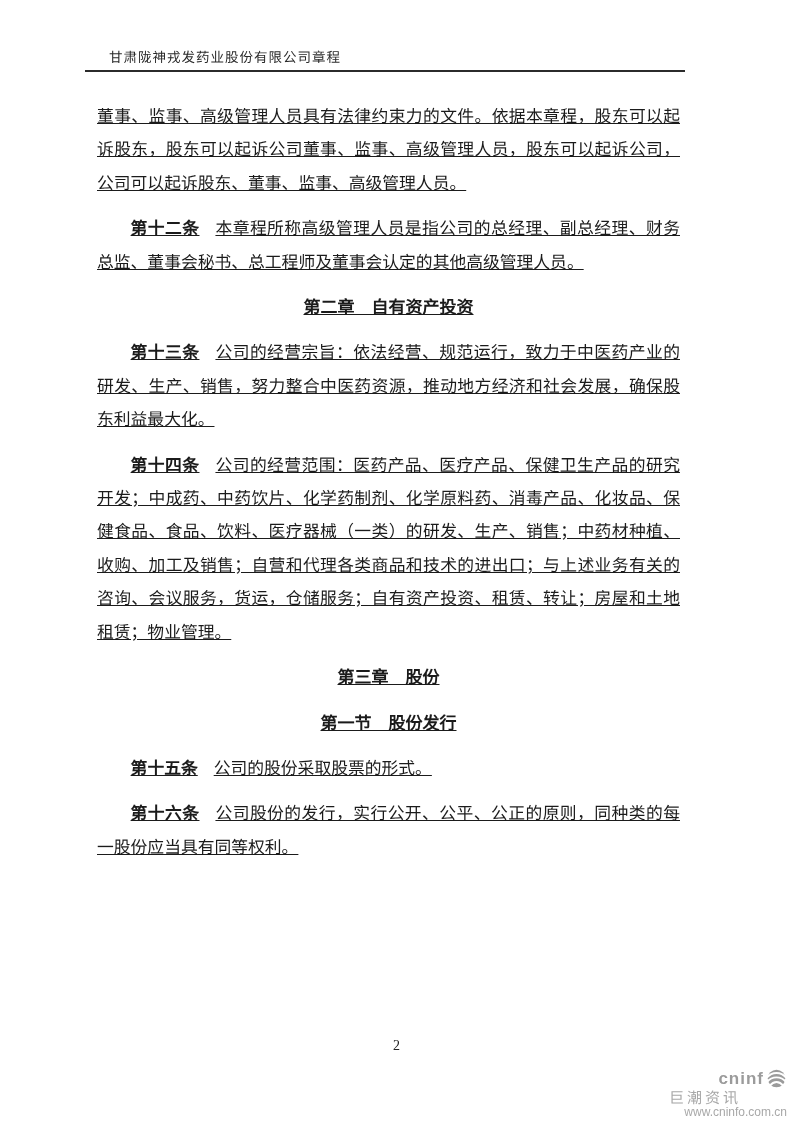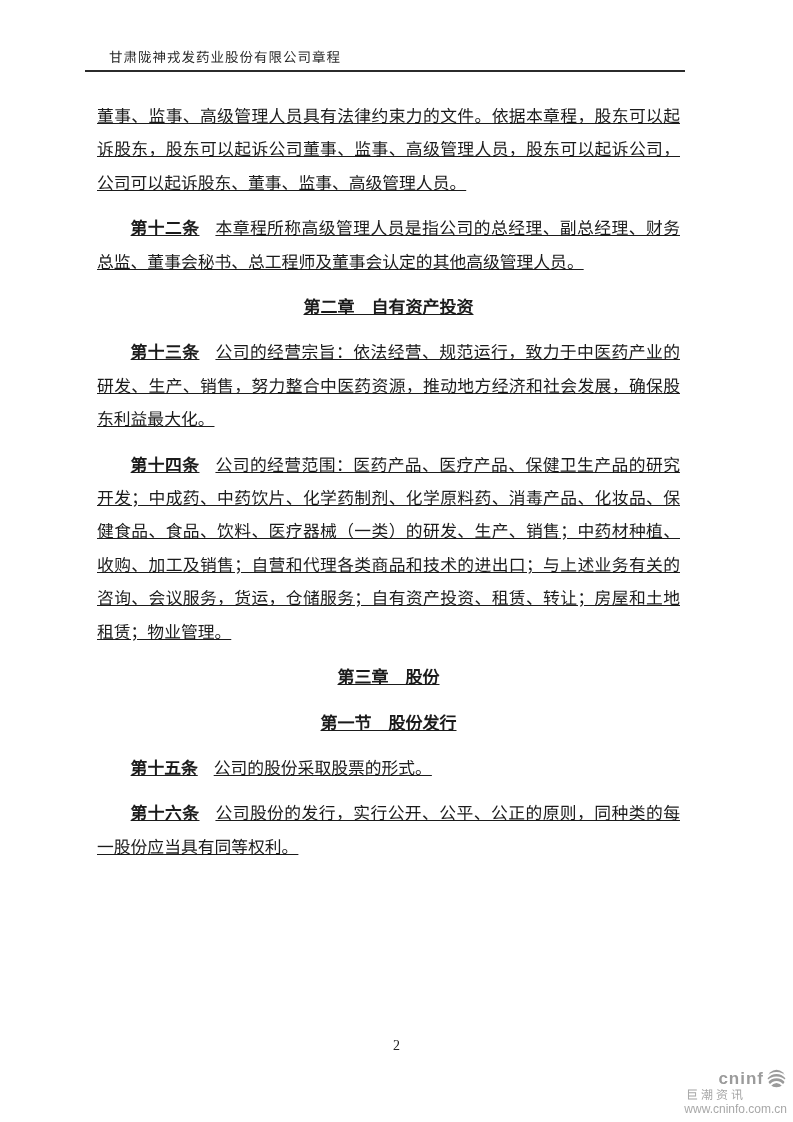--- a/index.html
+++ b/index.html
@@ -44,21 +44,21 @@
     position:absolute;right:4px;top:1068px;width:120px;
     font-family:"Liberation Sans","DejaVu Sans",sans-serif;
     color:#a0a0a0;line-height:1.15;
   }
   .wm-brand-row{
     display:flex;align-items:flex-end;justify-content:flex-end;
     gap:2px;padding-right:2px;
   }
   .wm-brand{font-size:17px;font-weight:bold;letter-spacing:1px;color:#9b9b9b;}
   .wm-swirl{width:21px;height:21px;flex:0 0 auto;}
-  .wm-cn{font-size:12px;letter-spacing:3px;text-align:center;padding-right:26px;color:#a8a8a8;}
+  .wm-cn{font-size:15px;letter-spacing:3px;text-align:left;padding-right:26px;color:#a8a8a8;}
   .wm-url{font-size:12px;text-align:right;padding-right:2px;color:#a8a8a8;}
 </style>
 </head>
 <body>
 
 <div class="page">
 
   <div class="header-title">甘肃陇神戎发药业股份有限公司章程</div>
   <div class="header-rule"></div>
 

